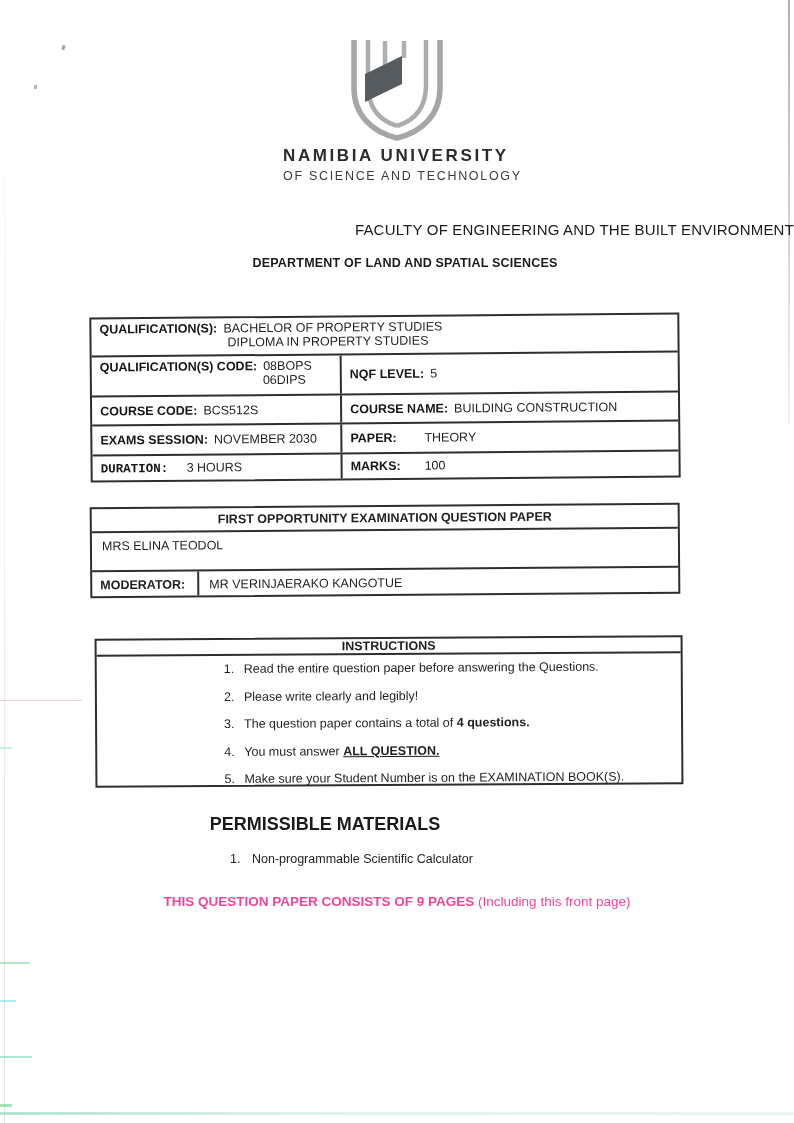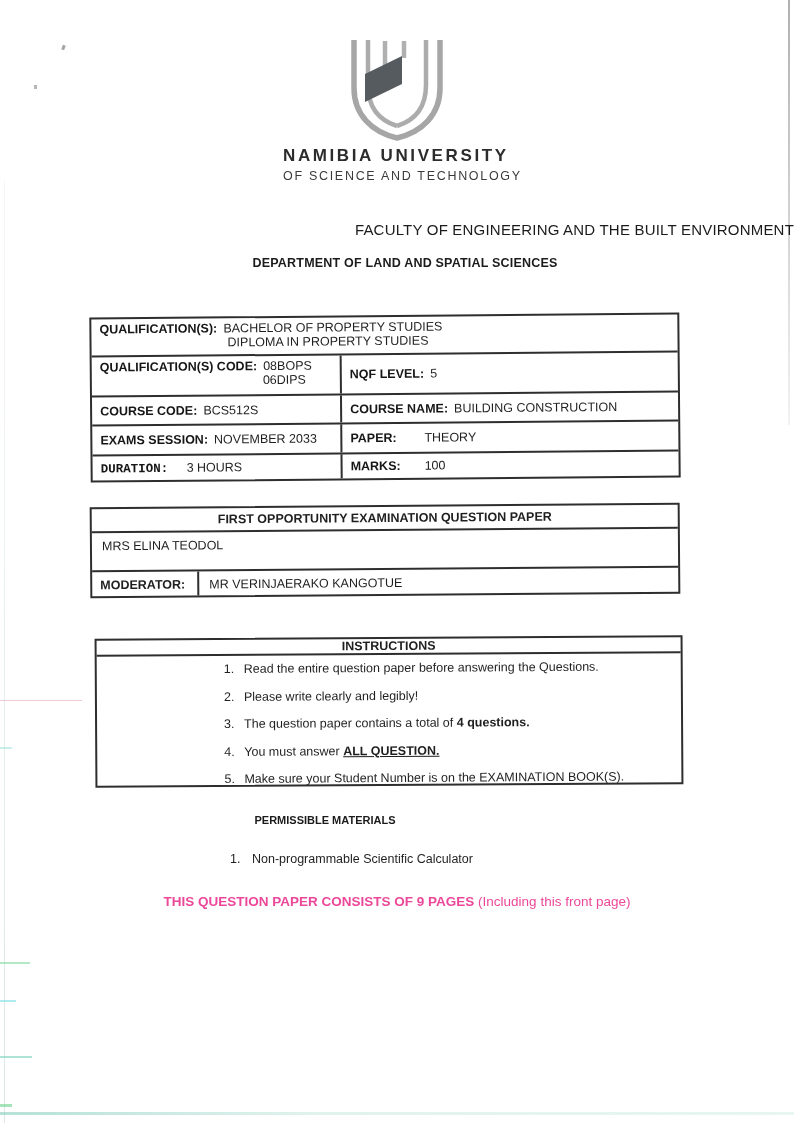--- a/index.html
+++ b/index.html
@@ -44,21 +44,21 @@
   
   .t3-title{box-sizing:border-box;border-bottom:2px solid #2e2e2e;height:21px;display:flex;
     align-items:center;justify-content:center;font-weight:bold;font-size:12.5px;}
   .ins-body{padding-top:6px;}
   .ins-item{padding-left:127px;line-height:15px;margin-bottom:12.5px;font-size:12.5px;white-space:nowrap;}
   .ins-num{display:inline-block;width:20px;}
   .b{font-weight:bold;}
   .u{text-decoration:underline;}
   
   .h-materials{position:absolute;left:0;top:814px;width:650px;text-align:center;
-    font-size:11px;font-weight:bold;color:#1b1b1b;}
+    font-size:18px;font-weight:bold;color:#1b1b1b;}
   .mat-item{position:absolute;left:230px;top:852px;font-size:12.5px;white-space:nowrap;}
   .mat-item .ins-num{width:22px;}
   .footer-line{position:absolute;left:0;top:894px;width:794px;text-align:center;
     font-size:13.5px;color:#ec4899;white-space:nowrap;}
   
   .art{position:absolute;pointer-events:none;}
   .v-left{left:4px;top:180px;width:1px;height:943px;background:linear-gradient(
       to bottom, rgba(170,190,190,0.12), rgba(150,190,185,0.35));}
   .v-right{left:788px;top:0;width:2px;height:425px;background:linear-gradient(
       to bottom, rgba(150,150,150,0.75), rgba(170,170,170,0.15));}
@@ -141,21 +141,21 @@
       </div>
       <div class="cell" style="flex:1;">
         <div class="nowrap">
           <span class="lbl gap">COURSE NAME:</span><span>BUILDING CONSTRUCTION</span>
         </div>
       </div>
     </div>
     <div class="row" style="height:30px;">
       <div class="cell cell-l" style="width:250px;">
         <div class="nowrap">
-          <span class="lbl gap">EXAMS SESSION:</span><span>NOVEMBER 2033</span>
+          <span class="lbl gap">EXAMS SESSION:</span><span>NOVEMBER 2030</span>
         </div>
       </div>
       <div class="cell" style="flex:1;">
         <div class="nowrap">
           <span class="lbl w74">PAPER:</span><span>THEORY</span>
         </div>
       </div>
     </div>
     <div class="row">
       <div class="cell cell-l" style="width:250px;">

